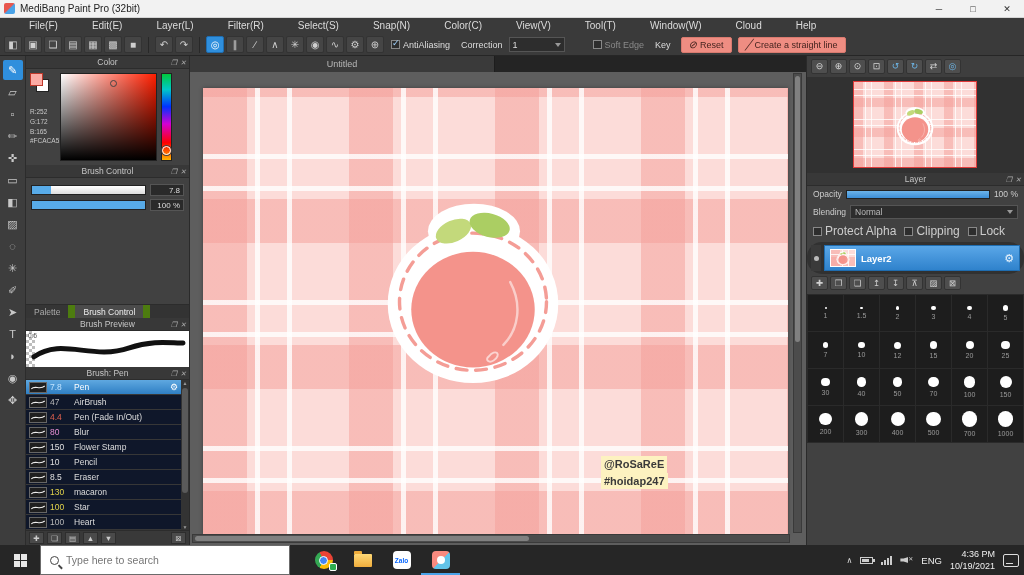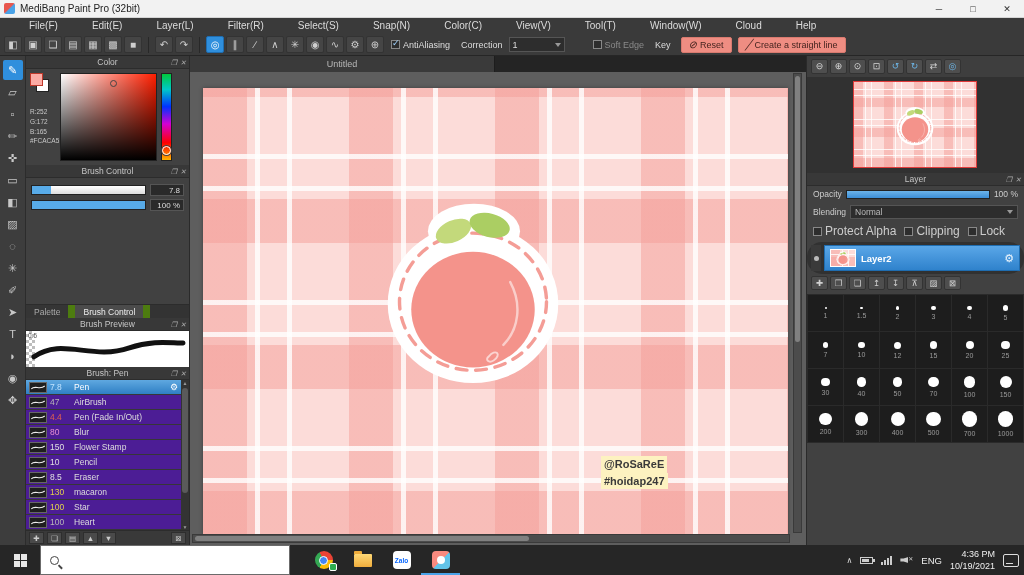--- a/index.html
+++ b/index.html
@@ -77,21 +77,21 @@
   .tab.active { background:#4b4b4b; color:#eee; }
 
   .preview-body { height:36px; background:#fff; position:relative; overflow:hidden; }
   .preview-body::before { content:""; position:absolute; left:0; top:0; bottom:0; width:9px;
     background:conic-gradient(#bdbdbd 25%, #fff 0 50%, #bdbdbd 0 75%, #fff 0) 0 0/6px 6px; }
   .pv-label { position:absolute; left:2px; top:1px; font-size:6.5px; color:#666; z-index:2; }
   .pv-stroke { position:absolute; inset:0; }
 
   .brush-list { height:150px; overflow:hidden; background:#3e3e3e; position:relative; flex:none; }
   .brush-rows { margin-right:8px; }
-  .brush-row { height:15px; display:flex; align-items:center; gap:3px; padding:0 3px; font-size:8.5px; color:#ddd; border-bottom:1px solid #373737; background:#4c1d95; }
+  .brush-row { height:15px; display:flex; align-items:center; gap:3px; padding:0 3px; font-size:8.5px; color:#ddd; border-bottom:1px solid #373737; background:#0f172a; }
   .brush-row.selected { background:linear-gradient(#5fa8e0,#2f7fc4); color:#fff; }
   .brush-thumb { width:18px; height:11px; background:#1f1f1f; border:1px solid #666; flex:none; }
   .brush-size { width:21px; flex:none; }
   .brush-name { flex:1; white-space:nowrap; overflow:hidden; }
   .brush-gear { display:none; font-size:9px; color:#fff; }
   .brush-row.selected .brush-gear { display:block; }
   .list-scroll { position:absolute; right:0; top:0; bottom:0; width:8px; background:#333; }
   .list-scroll::before { content:"▲"; display:block; font-size:5px; color:#999; text-align:center; }
   .list-scroll::after { content:"▼"; position:absolute; bottom:0; left:0; right:0; font-size:5px; color:#999; text-align:center; }
   .list-thumb { position:absolute; top:8px; left:1px; width:6px; height:70%; background:#5a5a5a; border-radius:3px; }
@@ -722,20 +722,21 @@
     <span class="start">
       <span class="winlogo">
           <span></span>
           <span></span>
           <span></span>
           <span></span>
         </span>
     </span>
     <div class="search">
       <span class="mag"></span>
+      <input placeholder="Type here to search" style="">
     </div>
     <div class="tb-apps">
       <span class="tb-app">
           <span class="chrome"></span>
           <span class="badge"></span>
         </span>
       <span class="tb-app">
           <span class="folder"></span>
         </span>
       <span class="tb-app">

